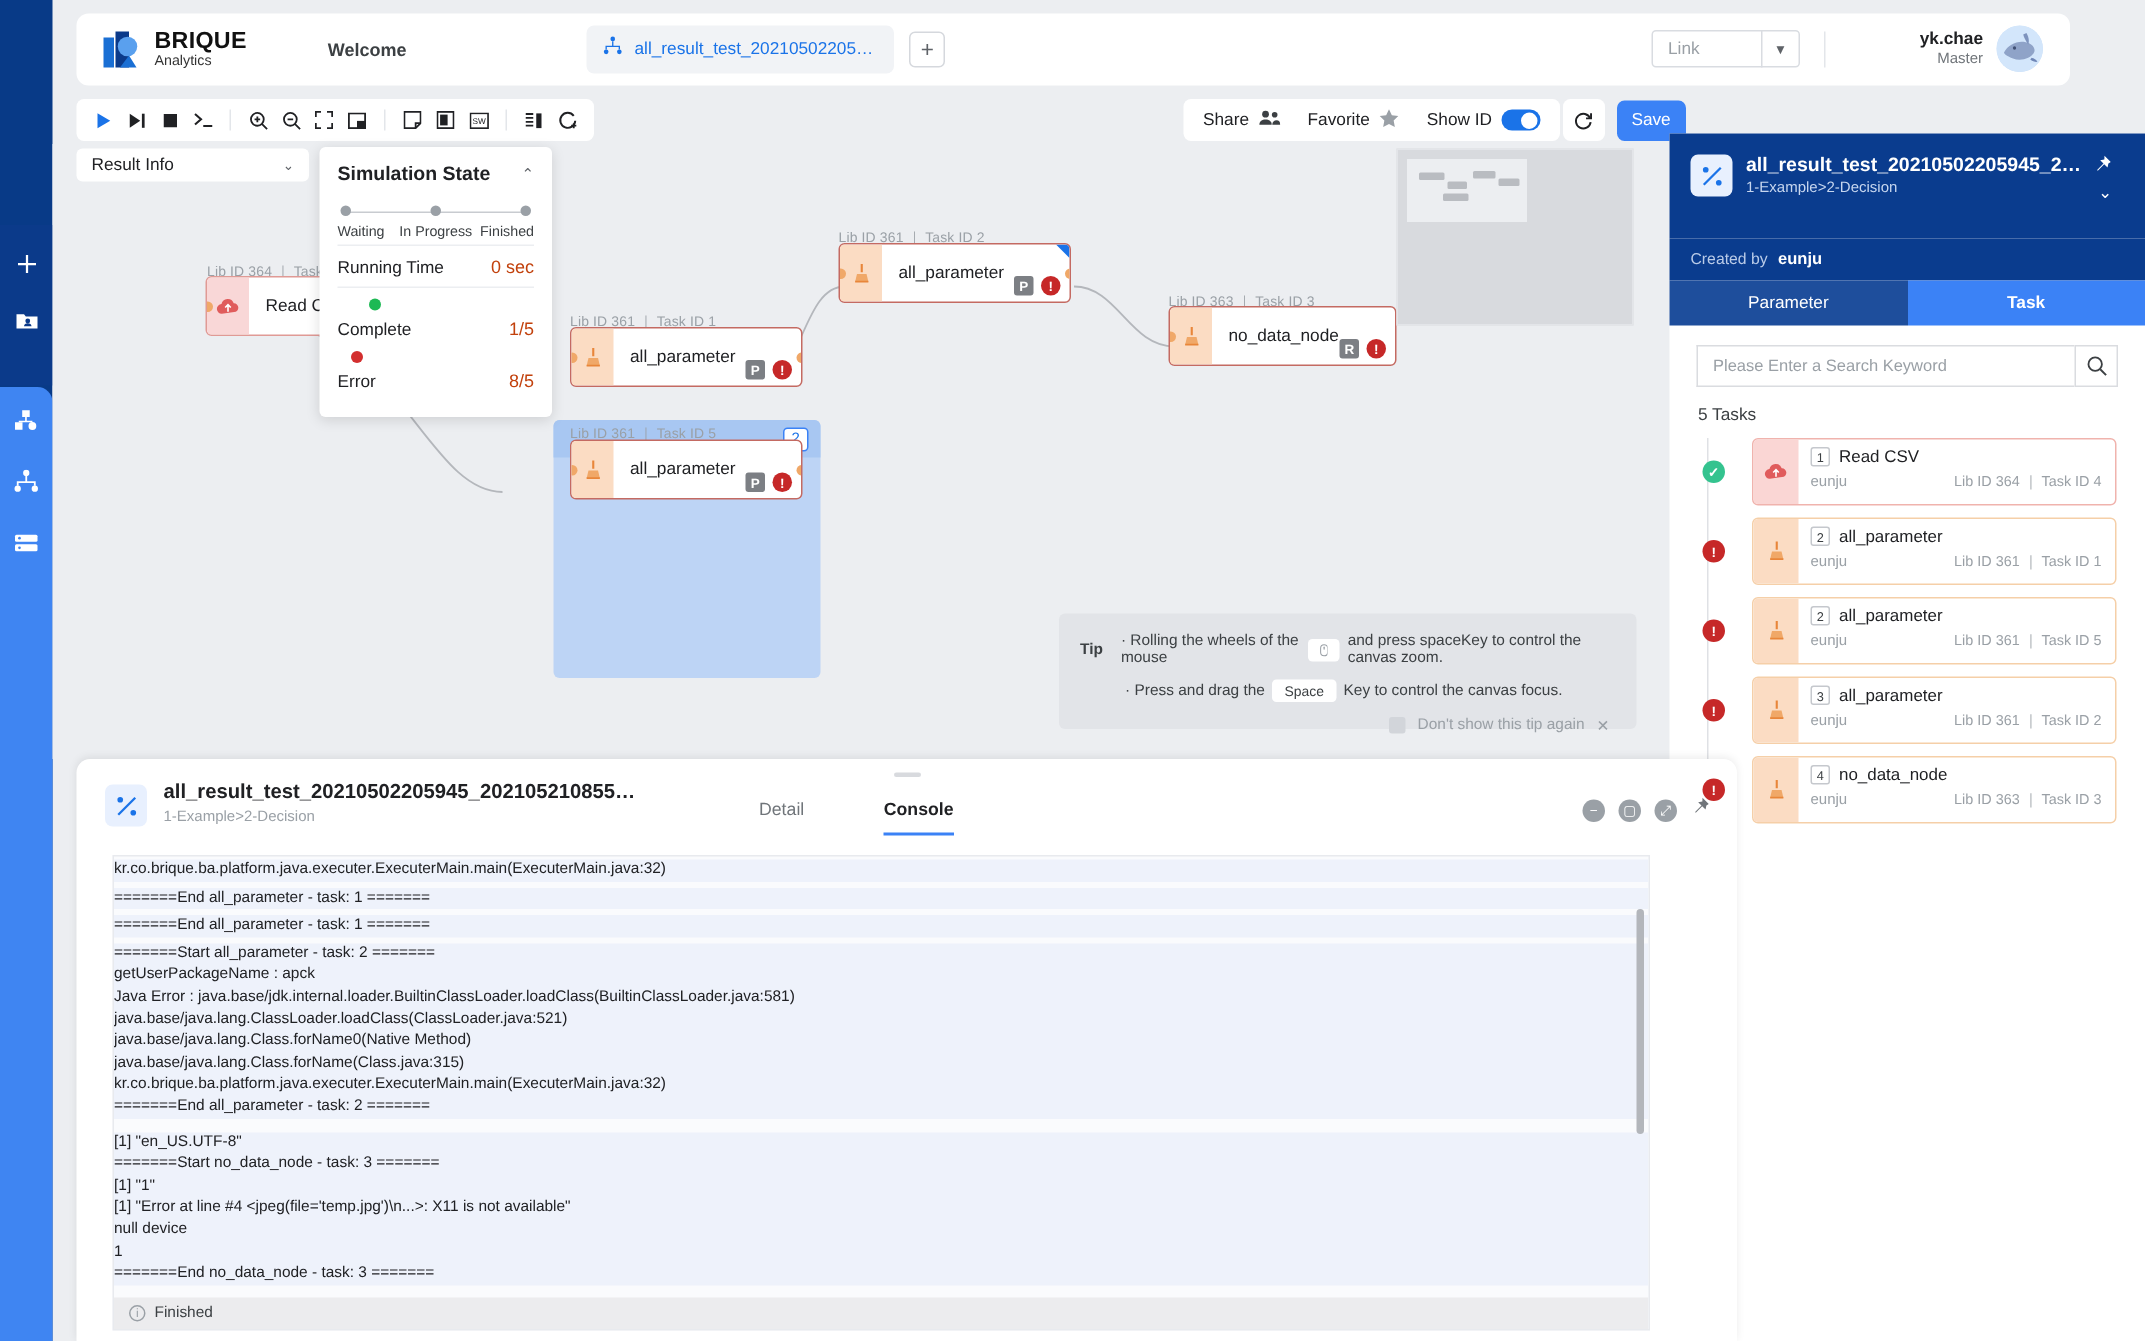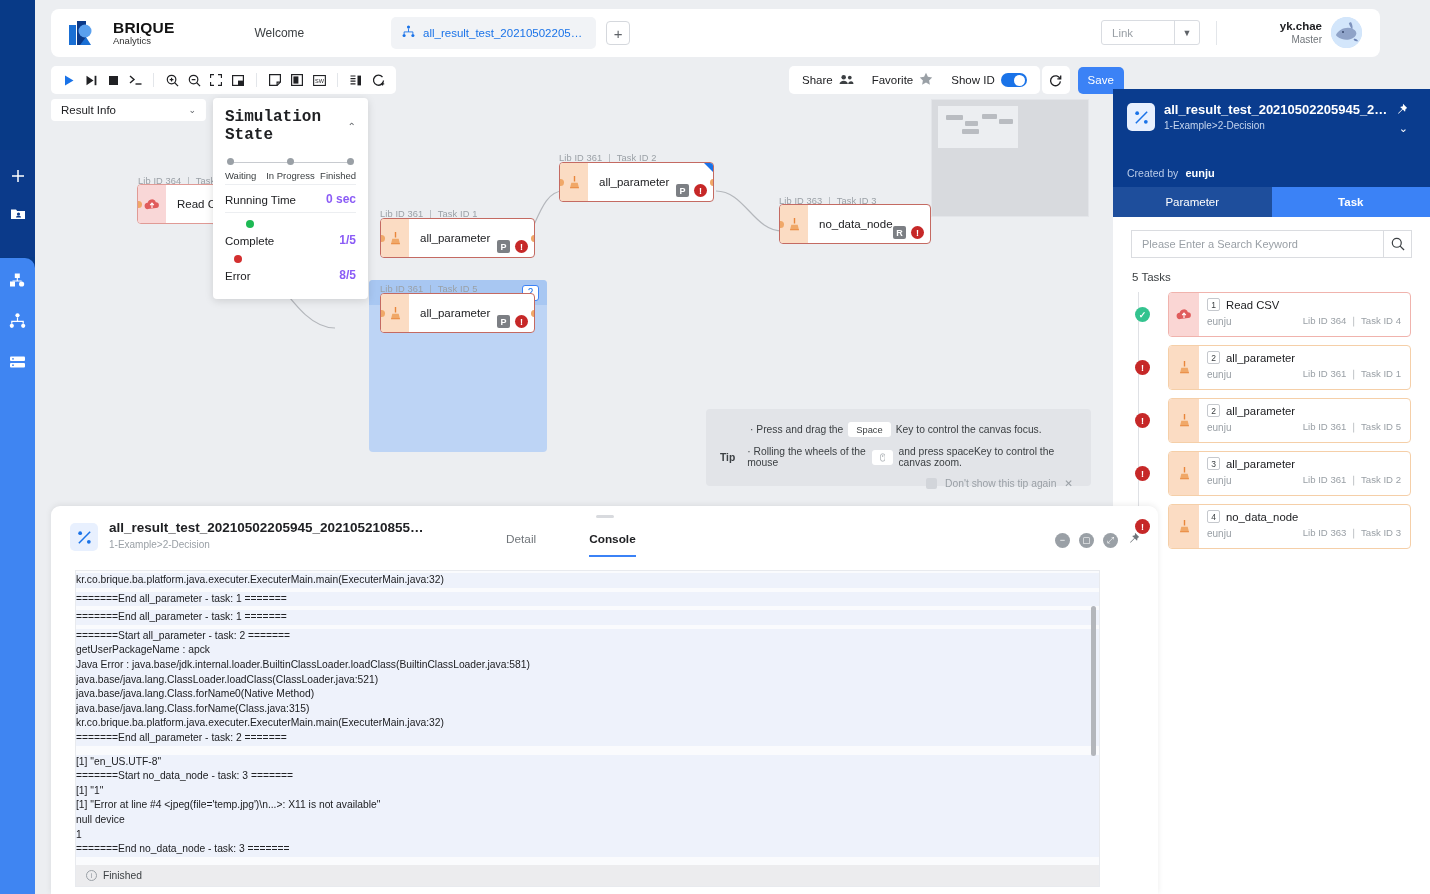--- a/index.html
+++ b/index.html
@@ -12,25 +12,25 @@
   #root { position: relative; width: 1430px; height: 894px; }
 
   
   .rail { position: absolute; left: 0; top: 0; width: 35px; height: 894px; background: #083a87; }
   .rail-top { position: absolute; left: 0; top: 150px; width: 35px; height: 107px; background: #0b3a8a; display:flex; flex-direction:column; align-items:center; gap:18px; padding-top: 16px; }
   .rail-bot { position: absolute; left: 0; top: 258px; width: 35px; height: 636px; background: #3f85f2; display:flex; flex-direction:column; align-items:center; gap:21px; padding-top: 12px; border-top-right-radius: 10px;}
   .rail-ic { width: 20px; height: 20px; display:flex; align-items:center; justify-content:center; color:#fff; cursor:pointer;}
 
   
   .header { position: absolute; left: 51px; top: 9px; width: 1329px; height: 48px; background: #fff; border-radius: 8px; display:flex; align-items:center; }
-  .logo-wrap { display:flex; align-items:center; gap:17px; margin-left: 17px; }
+  .logo-wrap { display:flex; align-items:center; gap:7px; margin-left: 17px; }
   .logo-mark { width: 28px; height: 28px; position: relative; }
   .logo-txt .l1 { font-size: 15.5px; font-weight: bold; letter-spacing: .2px; color:#111; line-height: 15px; }
   .logo-txt .l2 { font-size: 9.5px; color:#333; line-height: 12px; }
-  .welcome { margin-left: 80px; font-size: 12px; color:#3c4043; }
+  .welcome { margin-left: 54px; font-size: 12px; color:#3c4043;font-weight:bold; }
   .tabstrip { position:absolute; left: 340px; top: 8px; display:flex; align-items:center; gap:10px; }
   .doc-tab { display:flex; align-items:center; gap:8px; height: 32px; padding: 0 14px 0 11px; background:#f1f3f6; border-radius:5px; min-width: 200px; cursor:pointer;}
   .doc-tab .tname { font-size: 11.5px; color:#1a73e8; max-width:175px; overflow:hidden; text-overflow:ellipsis; white-space:nowrap;}
   .tab-add { width: 24px; height: 24px; border:1px solid #d5d8dd; border-radius:4px; background:#fff; display:flex;align-items:center;justify-content:center; font-size:15px; color:#5f6368; cursor:pointer;}
   .link-select { position:absolute; right: 180px; top: 11px; width: 99px; height: 25px; border:1px solid #d9dce1; border-radius:3px; display:flex; align-items:center; background:#fff; cursor:pointer;}
   .link-select .ltxt { font-size: 11.5px; color:#9aa0a6; padding-left: 10px; flex:1;}
   .link-select .lsep { width: 1px; height: 25px; background:#d9dce1; }
   .link-select .lcar { width: 24px; text-align:center; font-size: 9px; color:#5f6368;}
   .hdr-div { position:absolute; right: 163px; top: 12px; width:1px; height:24px; background:#e3e6ea;}
   .user { position:absolute; right: 18px; top: 8px; display:flex; align-items:center; gap:9px;}
@@ -54,29 +54,29 @@
   .save-btn { margin-left: 8px; width: 46px; height:27px; background:#3b82f6; color:#fff; border-radius:5px; font-size:11.5px; display:flex;align-items:center;justify-content:center;cursor:pointer;}
 
   
   .canvas { position:absolute; left:35px; top: 96px; width: 1075px; height: 410px; background:#eceef1; overflow:hidden;}
 
   .result-info { position:absolute; left: 51px; top: 99px; width: 155px; height: 22px; background:#fff; border-radius:4px; display:flex; align-items:center; justify-content:space-between; padding: 0 10px; cursor:pointer; z-index: 14;}
   .result-info span { font-size: 11.5px; color:#202124;}
 
   .simstate { position:absolute; left: 213px; top: 98px; width: 155px; background:#fff; border-radius:4px; box-shadow: 0 2px 9px rgba(0,0,0,.13); padding: 10px 12px 11px; z-index: 15;}
   .ss-head { display:flex; align-items:center; justify-content:space-between; margin-bottom: 14px;}
-  .ss-head .t { font-size: 16px; font-weight:bold; color:#202124;font-family:Liberation Mono, monospace;}
+  .ss-head .t { font-size: 13px; font-weight:bold; color:#202124;}
   .ss-steps { position:relative; height: 26px; }
   .ss-line { position:absolute; left: 5px; right: 5px; top: 4px; height:1px; background:#c8cbd0;}
   .ss-dot { position:absolute; top:0px; width:7px;height:7px;border-radius:50%; background:#9aa0a6;}
   .ss-lbl { position:absolute; top: 12px; font-size: 9.5px; color:#3c4043; white-space:nowrap;}
   .ss-row { display:flex; align-items:flex-end; justify-content:space-between; padding: 7px 0 6px;}
   .ss-row.rt { border-top: 1px solid #eceef1; }
   .ss-row .k { font-size: 11.5px; color:#202124;}
-  .ss-row .v { font-size: 12px; font-weight: bold; color:#8b5cf6;}
+  .ss-row .v { font-size: 12px; font-weight: normal; color:#c2410c;}
   .dotk { display:flex; align-items:center; gap:7px;flex-direction:column;}
   .cdot { width:8px;height:8px;border-radius:50%;}
 
   
   .grp { position:absolute; left: 334px; top: 184px; width: 178px; height: 172px; background: #bdd4f5; border-radius: 4px;}
   .grp-hd { height: 25px; background:#a8c7f2; border-radius: 4px 4px 0 0; display:flex; align-items:center; justify-content:flex-end; padding-right: 8px; gap: 6px;}
   .grp-badge { min-width: 17px; height: 16px; background:#fff; border:1px solid #3b82f6; border-radius:3px; color:#1a73e8; font-size:10px; display:flex;align-items:center;justify-content:center; padding: 0 4px;}
   .nlabel { position:absolute; font-size: 9.3px; color:#9aa0a6; letter-spacing:.1px; white-space:nowrap;}
   .node { position:absolute; height: 40px; border:1px solid #c46a62; border-radius:4px; background:#fff; display:flex; align-items:center; overflow:hidden;}
   .node .ico { width: 28px; height: 100%; background:#fbdcc3; display:flex; align-items:center; justify-content:center;}
@@ -515,35 +515,35 @@
     <div class="ss-row" style="padding-top:2px;">
       <span class="dotk">
           <span class="cdot" style="background:#d32f2f"></span>
       <span class="k">Error</span>
         </span>
       <span class="v">8/5</span>
     </div>
   </div>
 
   <div class="tip">
-    <div class="tip-row" style="padding-left:30px;">
-      <span>· Press and drag the</span>
-      <span class="kbd">Space</span>
-      <span>Key to control the canvas focus.</span>
-    </div>
     <div class="tip-row">
       <span class="tl">Tip</span>
       <span>· Rolling the wheels of the mouse</span>
       <span class="kbd">
         <svg width="7" height="11" viewBox="0 0 8 12">
             <rect x="0.6" y="0.6" width="6.8" height="10.8" rx="3.4" stroke="#9aa0a6" stroke-width="1" fill="none"></rect>
             <rect x="3.4" y="2.4" width="1.2" height="3" rx="0.6" fill="#9aa0a6"></rect>
           </svg>
       </span>
       <span>and press spaceKey to control the canvas zoom.</span>
+    </div>
+    <div class="tip-row" style="padding-left:30px;">
+      <span>· Press and drag the</span>
+      <span class="kbd">Space</span>
+      <span>Key to control the canvas focus.</span>
     </div>
     <div class="tip-foot">
       <span class="cbx"></span>
       <span>Don't show this tip again</span>
       <span style="cursor:pointer;">✕</span>
     </div>
   </div>
 
   <div class="rpanel">
     <div class="rp-head">

